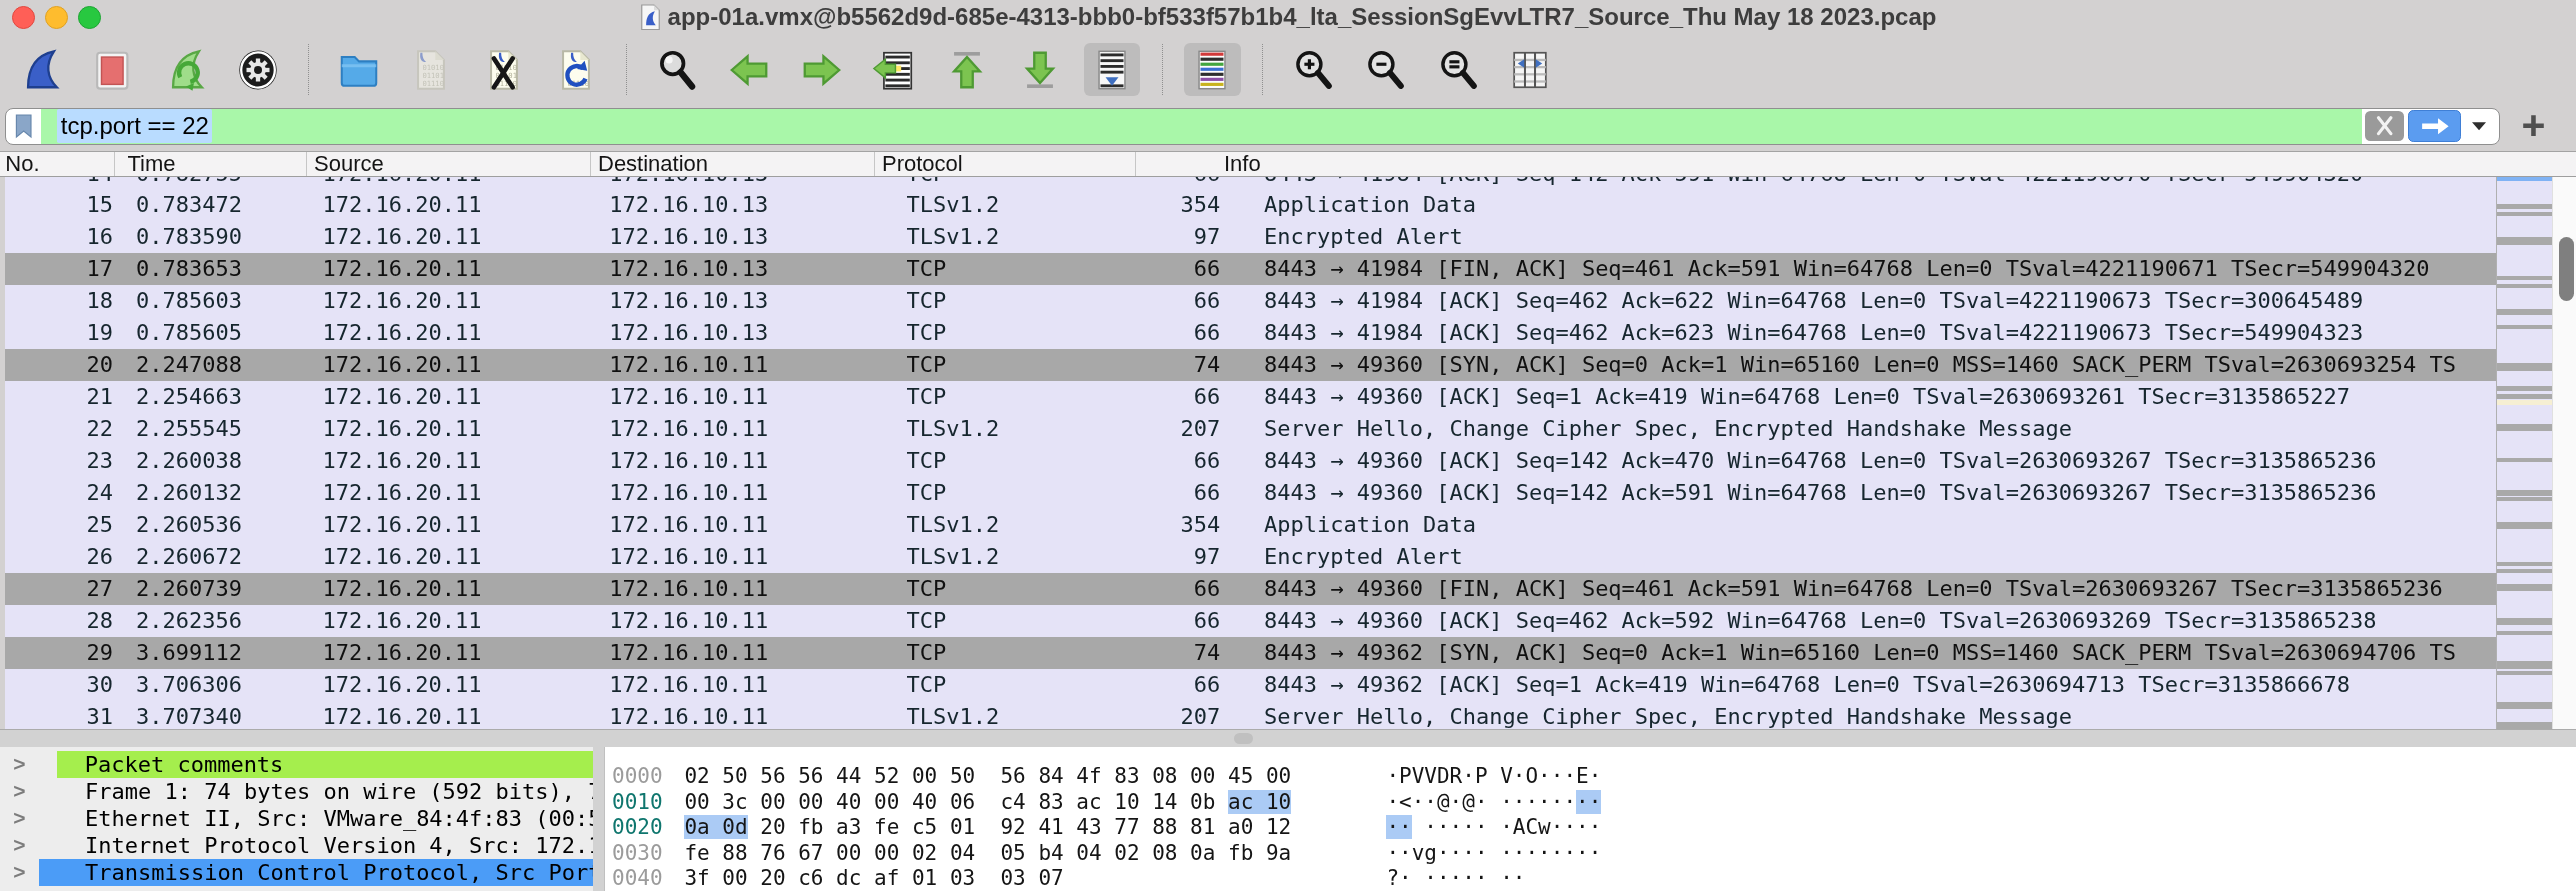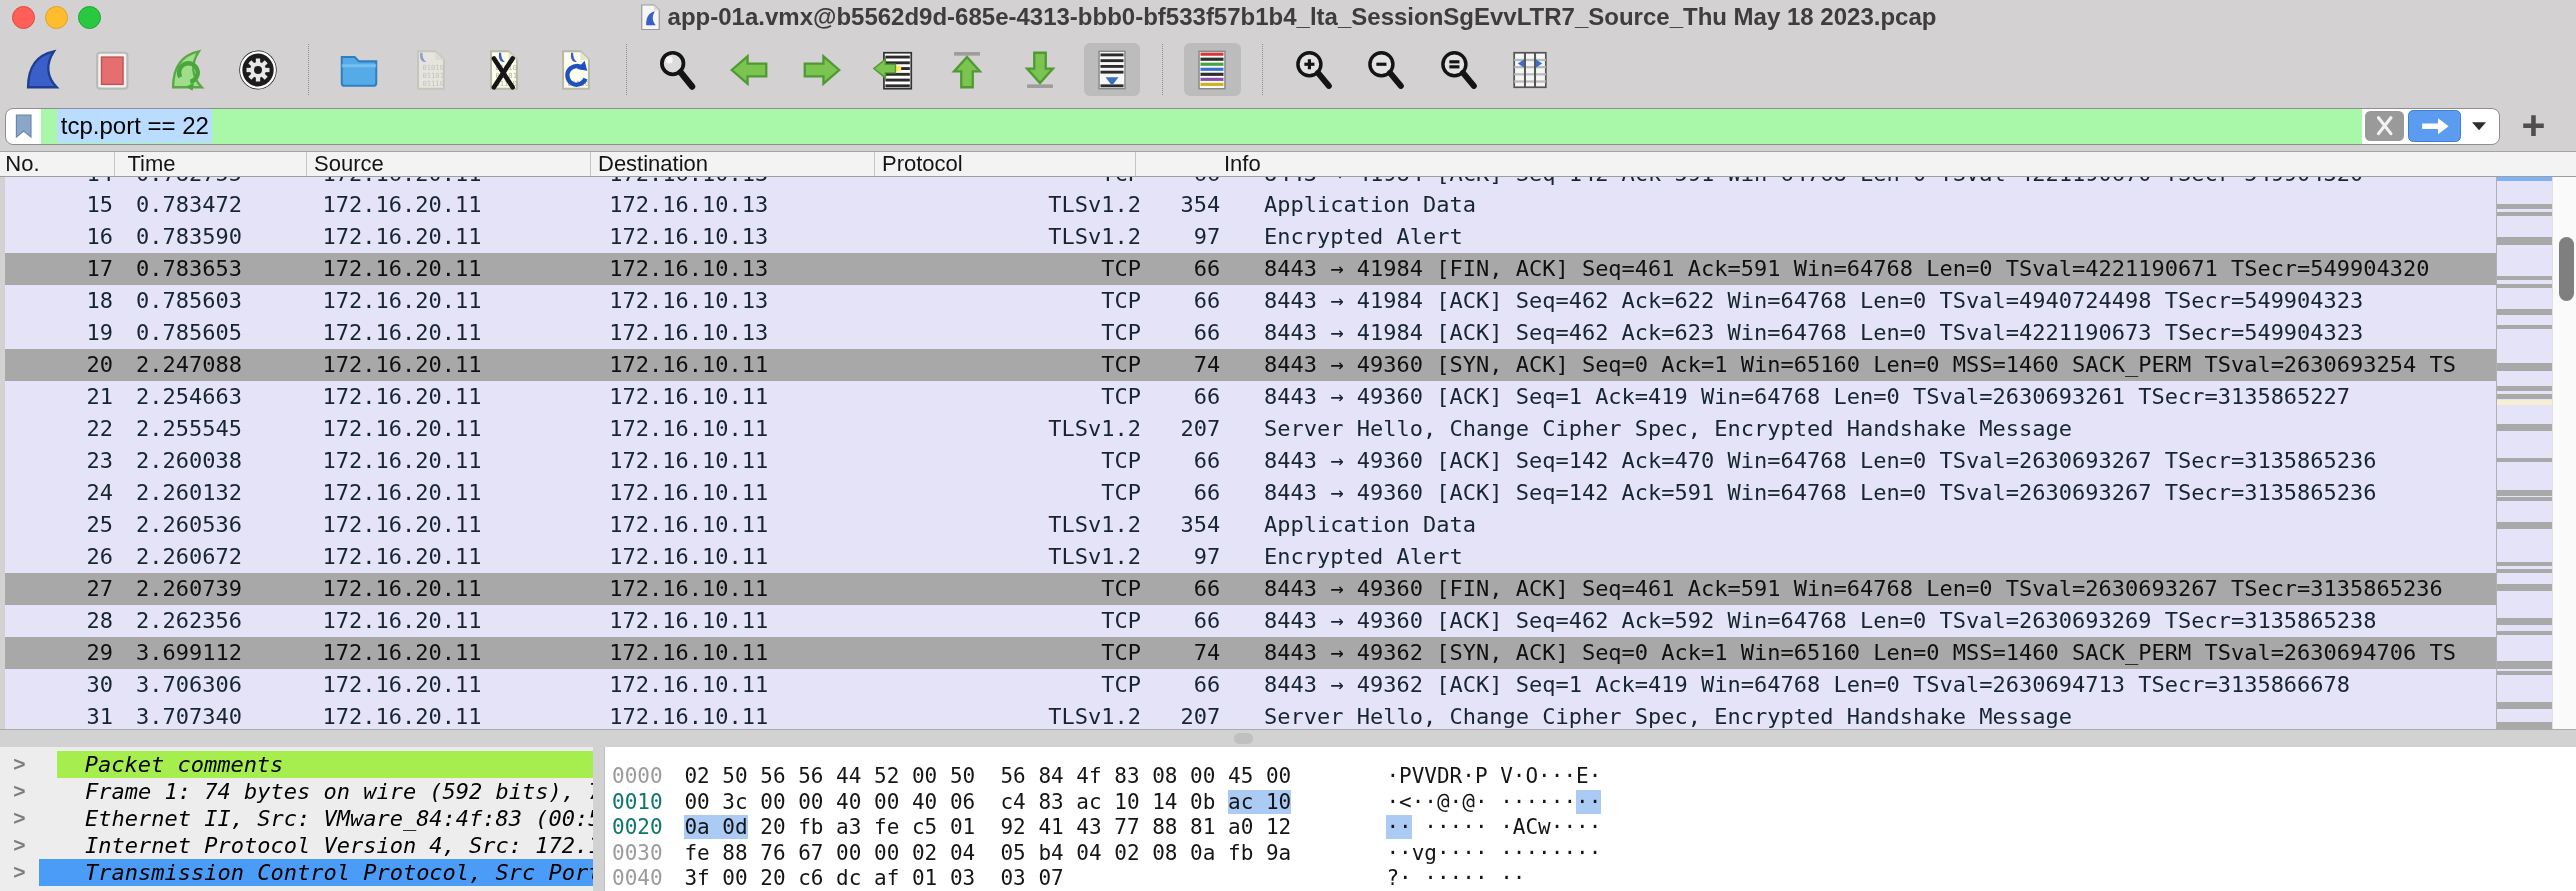--- a/index.html
+++ b/index.html
@@ -55,40 +55,40 @@
   .pkt-row{height:32px;overflow:hidden;background:var(--row-default-bg);}
   .pkt-row.gray{background:var(--row-gray-bg);color:#101010;}
   .pkt-row.partial{height:11.5px;}
   .pkt-row.partial .pkt-inner{margin-top:-20px;}
   .pkt-inner{height:32px;display:flex;align-items:center;}
   .cell{box-sizing:border-box;white-space:pre;overflow:hidden;flex-shrink:0;}
   .c-no{width:115px;text-align:right;padding-right:7px;}
   .c-time{width:192px;padding-left:16px;}
   .c-src{width:284px;padding-left:10.6px;}
   .c-dst{width:284px;padding-left:13.2px;}
-  .c-proto{width:261px;padding-left:26.5px;text-align:right;}
+  .c-proto{width:261px;padding-left:26.5px;}
   .c-len{width:81px;text-align:right;padding-right:1.8px;}
   .c-info{padding-left:42px;flex-shrink:1;min-width:0;}
   
   .minimap{position:absolute;top:0;right:29px;width:55px;height:100%;background:var(--row-default-bg);
            border-left:0.9px solid #b0b0b0;}
   .stripe{position:absolute;left:0;width:100%;background:#a9a9a9;}
   .vtrack{position:absolute;top:0;right:0;width:29px;height:100%;background:#fafafa;border-left:0.9px solid #e0e0e0;box-sizing:border-box;}
   .vthumb{position:absolute;right:7px;top:60px;width:15px;height:64px;border-radius:8px;background:#7f7f7f;}
   
   .hsplit{position:absolute;top:729px;left:0;width:100%;height:17.7px;background:#d2d2d2;border-top:0.9px solid #ababab;box-sizing:border-box;}
   .hthumb{position:absolute;left:1234px;top:2.6px;width:19.4px;height:11.5px;border-radius:6.2px;background:#c0c0c0;}
   
   .bottom{position:absolute;top:747px;left:0;width:100%;height:145px;background:#d2d2d2;overflow:hidden;}
   .details{position:absolute;left:0;top:0;width:593px;height:100%;background:#ededed;overflow:hidden;padding-top:3.5px;box-sizing:border-box;}
   .det-row{height:27px;display:flex;align-items:stretch;font-family:"DejaVu Sans Mono",monospace;
            font-size:22px;color:#000;white-space:pre;overflow:hidden;}
   .det-arrow{width:39px;flex-shrink:0;display:flex;align-items:center;justify-content:center;
              color:#7c7c7c;font-family:"Liberation Sans",sans-serif;font-size:21px;font-weight:600;}
-  .det-label{flex:1;display:flex;align-items:center;padding-left:46px;overflow:hidden;box-sizing:border-box;font-style:italic;}
+  .det-label{flex:1;display:flex;align-items:center;padding-left:46px;overflow:hidden;box-sizing:border-box;}
   .det-row.comment .det-label{background:var(--comment-green);margin-left:17.7px;padding-left:28px;}
   .det-row.selected .det-label{background:var(--selection-blue);}
   .hexpane{position:absolute;left:604px;top:0;right:0;height:100%;background:#ffffff;
            border-left:0.9px solid #c0c0c0;padding-top:17px;box-sizing:border-box;}
   .hex-line{height:25.6px;line-height:25.6px;font-family:"DejaVu Sans Mono",monospace;font-size:21px;
             white-space:pre;display:flex;color:#151515;}
   .hex-off{width:53px;margin-left:7px;color:#9b9b9b;flex-shrink:0;}
   .hex-off.dark{color:#0f766e;}
   .hex-bytes{margin-left:19.4px;width:618px;flex-shrink:0;}
   .hex-ascii{margin-left:84px;}
@@ -426,21 +426,21 @@
           </div>
         </div>
         <div class="pkt-row">
           <div class="pkt-inner">
             <span class="cell c-no">18</span>
             <span class="cell c-time">0.785603</span>
             <span class="cell c-src">172.16.20.11</span>
             <span class="cell c-dst">172.16.10.13</span>
             <span class="cell c-proto">TCP</span>
             <span class="cell c-len">66</span>
-            <span class="cell c-info">8443 → 41984 [ACK] Seq=462 Ack=622 Win=64768 Len=0 TSval=4940724498 TSecr=549904323</span>
+            <span class="cell c-info">8443 → 41984 [ACK] Seq=462 Ack=622 Win=64768 Len=0 TSval=4221190673 TSecr=300645489</span>
           </div>
         </div>
         <div class="pkt-row">
           <div class="pkt-inner">
             <span class="cell c-no">19</span>
             <span class="cell c-time">0.785605</span>
             <span class="cell c-src">172.16.20.11</span>
             <span class="cell c-dst">172.16.10.13</span>
             <span class="cell c-proto">TCP</span>
             <span class="cell c-len">66</span>

